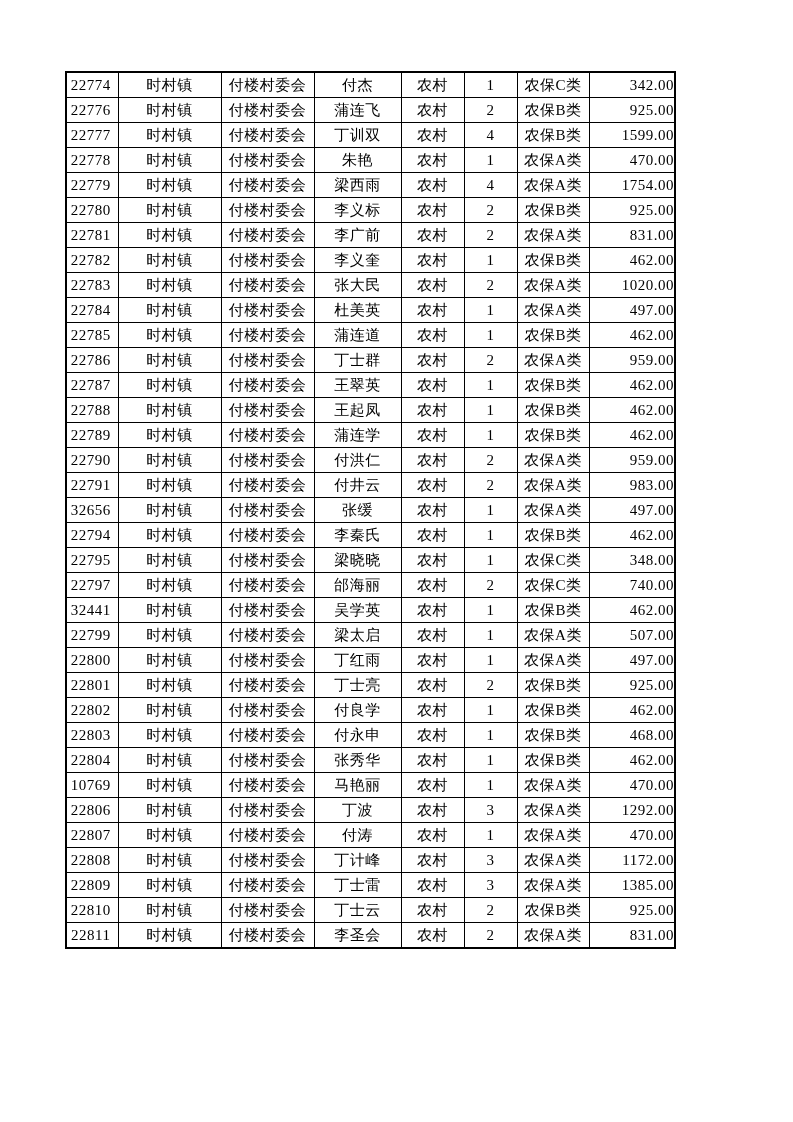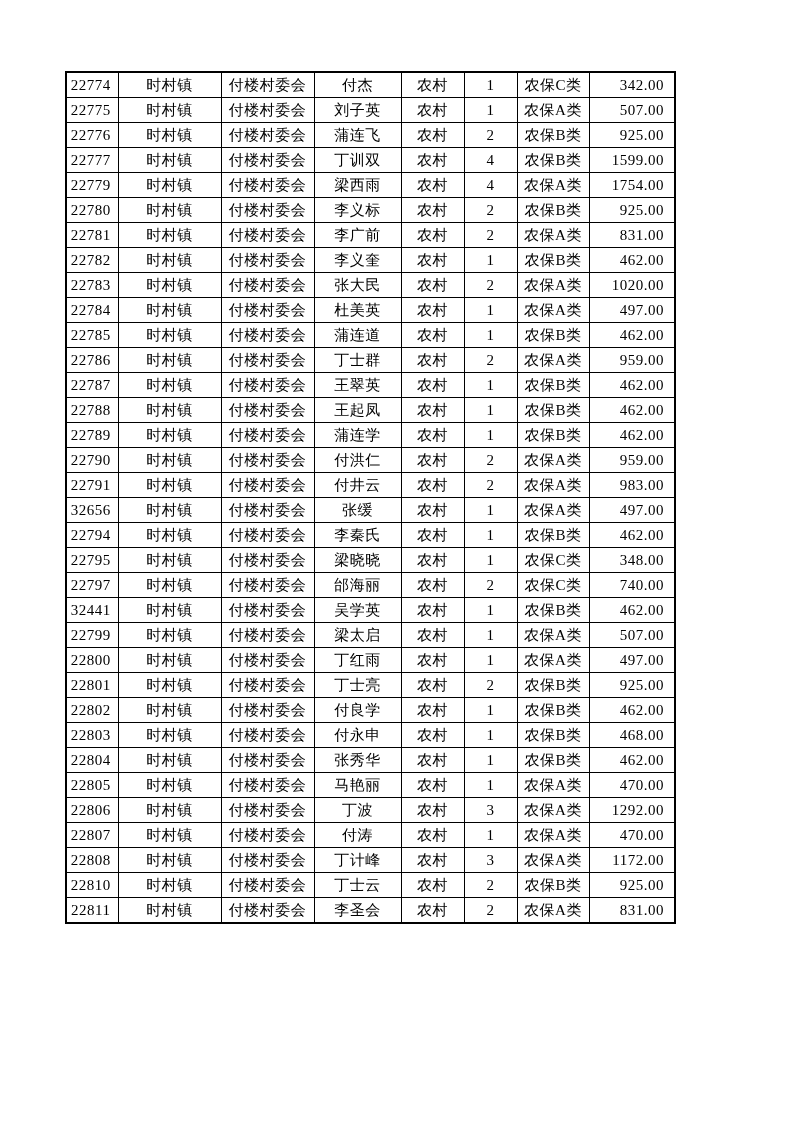--- a/index.html
+++ b/index.html
@@ -34,21 +34,21 @@
     white-space: nowrap;
     overflow: hidden;
     letter-spacing: 0.5px;
   }
   .sheet-table td.col-serial {
     text-align: center;
     padding-right: 3px;
   }
   .sheet-table td.col-amount {
     text-align: right;
-    padding-right: 10px;
+    padding-right: 0;
     letter-spacing: 0.5px;
   }
 </style>
 </head>
 <body>
 
 <table class="sheet-table">
   <colgroup>
     <col style="width:52px">
     <col style="width:103px">
@@ -64,48 +64,48 @@
         <td class="col-serial">22774</td>
         <td class="col-town">时村镇</td>
         <td class="col-committee">付楼村委会</td>
         <td class="col-name">付杰</td>
         <td class="col-residence">农村</td>
         <td class="col-count">1</td>
         <td class="col-category">农保C类</td>
         <td class="col-amount">342.00</td>
       </tr>
       <tr>
-        <td class="col-serial">22775</td>
-        <td class="col-town">时村镇</td>
-        <td class="col-committee">付楼村委会</td>
-        <td class="col-name">刘子英</td>
-        <td class="col-residence">农村</td>
-        <td class="col-count">1</td>
-        <td class="col-category">农保A类</td>
-        <td class="col-amount">507.00</td>
-      </tr>
-      <tr>
         <td class="col-serial">22776</td>
         <td class="col-town">时村镇</td>
         <td class="col-committee">付楼村委会</td>
         <td class="col-name">蒲连飞</td>
         <td class="col-residence">农村</td>
         <td class="col-count">2</td>
         <td class="col-category">农保B类</td>
         <td class="col-amount">925.00</td>
       </tr>
       <tr>
         <td class="col-serial">22777</td>
         <td class="col-town">时村镇</td>
         <td class="col-committee">付楼村委会</td>
         <td class="col-name">丁训双</td>
         <td class="col-residence">农村</td>
         <td class="col-count">4</td>
         <td class="col-category">农保B类</td>
         <td class="col-amount">1599.00</td>
+      </tr>
+      <tr>
+        <td class="col-serial">22778</td>
+        <td class="col-town">时村镇</td>
+        <td class="col-committee">付楼村委会</td>
+        <td class="col-name">朱艳</td>
+        <td class="col-residence">农村</td>
+        <td class="col-count">1</td>
+        <td class="col-category">农保A类</td>
+        <td class="col-amount">470.00</td>
       </tr>
       <tr>
         <td class="col-serial">22779</td>
         <td class="col-town">时村镇</td>
         <td class="col-committee">付楼村委会</td>
         <td class="col-name">梁西雨</td>
         <td class="col-residence">农村</td>
         <td class="col-count">4</td>
         <td class="col-category">农保A类</td>
         <td class="col-amount">1754.00</td>
@@ -334,21 +334,21 @@
         <td class="col-serial">22804</td>
         <td class="col-town">时村镇</td>
         <td class="col-committee">付楼村委会</td>
         <td class="col-name">张秀华</td>
         <td class="col-residence">农村</td>
         <td class="col-count">1</td>
         <td class="col-category">农保B类</td>
         <td class="col-amount">462.00</td>
       </tr>
       <tr>
-        <td class="col-serial">22805</td>
+        <td class="col-serial">10769</td>
         <td class="col-town">时村镇</td>
         <td class="col-committee">付楼村委会</td>
         <td class="col-name">马艳丽</td>
         <td class="col-residence">农村</td>
         <td class="col-count">1</td>
         <td class="col-category">农保A类</td>
         <td class="col-amount">470.00</td>
       </tr>
       <tr>
         <td class="col-serial">22806</td>
@@ -372,20 +372,30 @@
       </tr>
       <tr>
         <td class="col-serial">22808</td>
         <td class="col-town">时村镇</td>
         <td class="col-committee">付楼村委会</td>
         <td class="col-name">丁计峰</td>
         <td class="col-residence">农村</td>
         <td class="col-count">3</td>
         <td class="col-category">农保A类</td>
         <td class="col-amount">1172.00</td>
+      </tr>
+      <tr>
+        <td class="col-serial">22809</td>
+        <td class="col-town">时村镇</td>
+        <td class="col-committee">付楼村委会</td>
+        <td class="col-name">丁士雷</td>
+        <td class="col-residence">农村</td>
+        <td class="col-count">3</td>
+        <td class="col-category">农保A类</td>
+        <td class="col-amount">1385.00</td>
       </tr>
       <tr>
         <td class="col-serial">22810</td>
         <td class="col-town">时村镇</td>
         <td class="col-committee">付楼村委会</td>
         <td class="col-name">丁士云</td>
         <td class="col-residence">农村</td>
         <td class="col-count">2</td>
         <td class="col-category">农保B类</td>
         <td class="col-amount">925.00</td>

